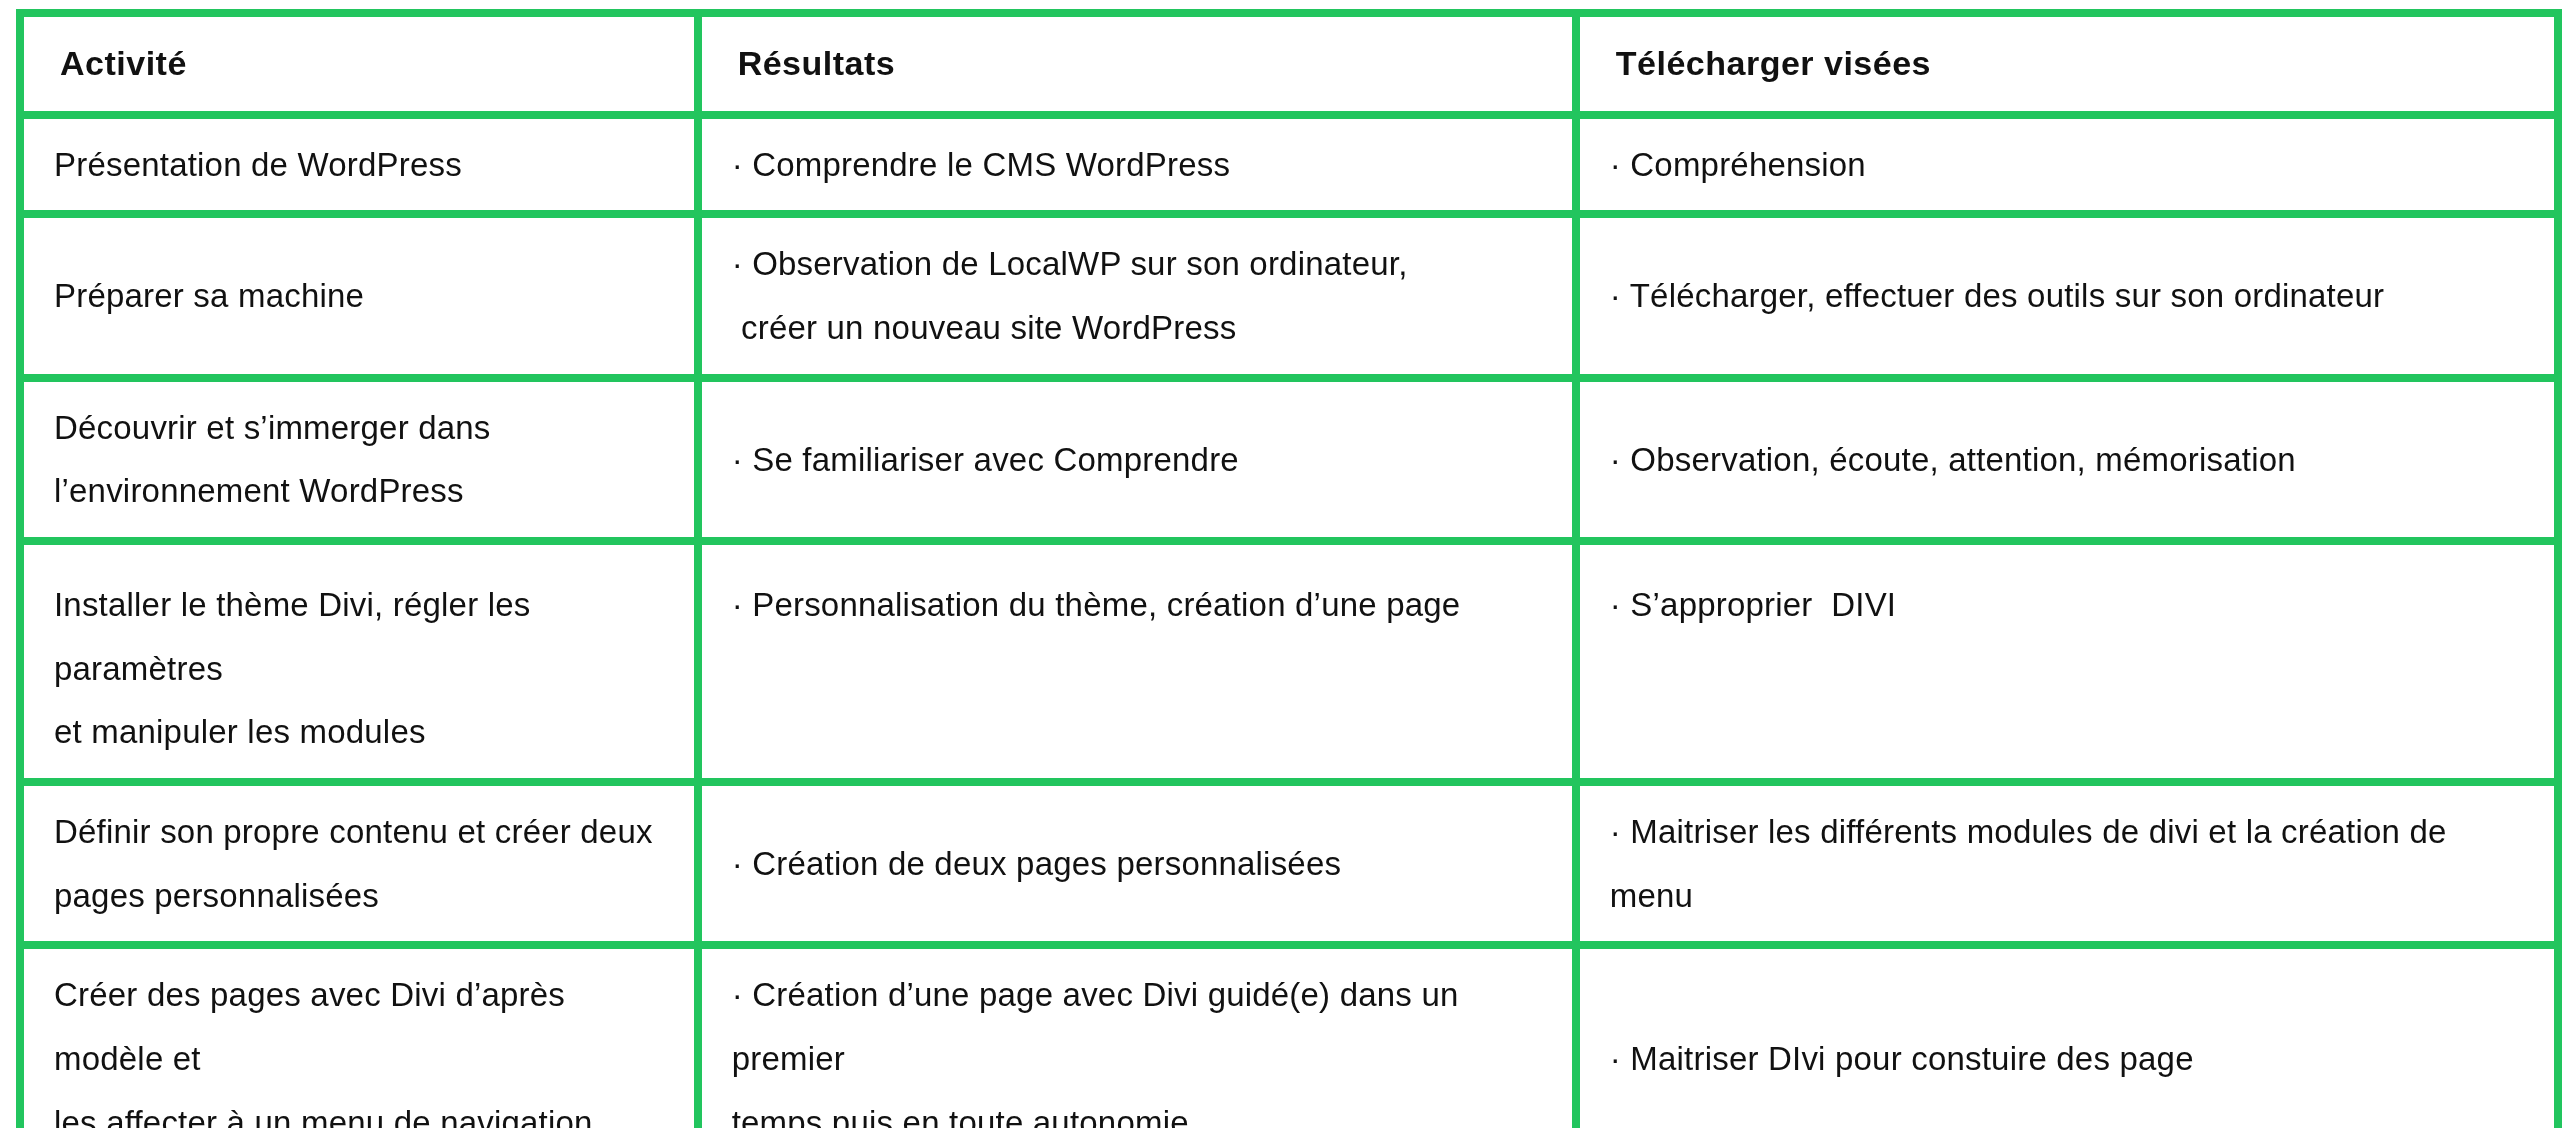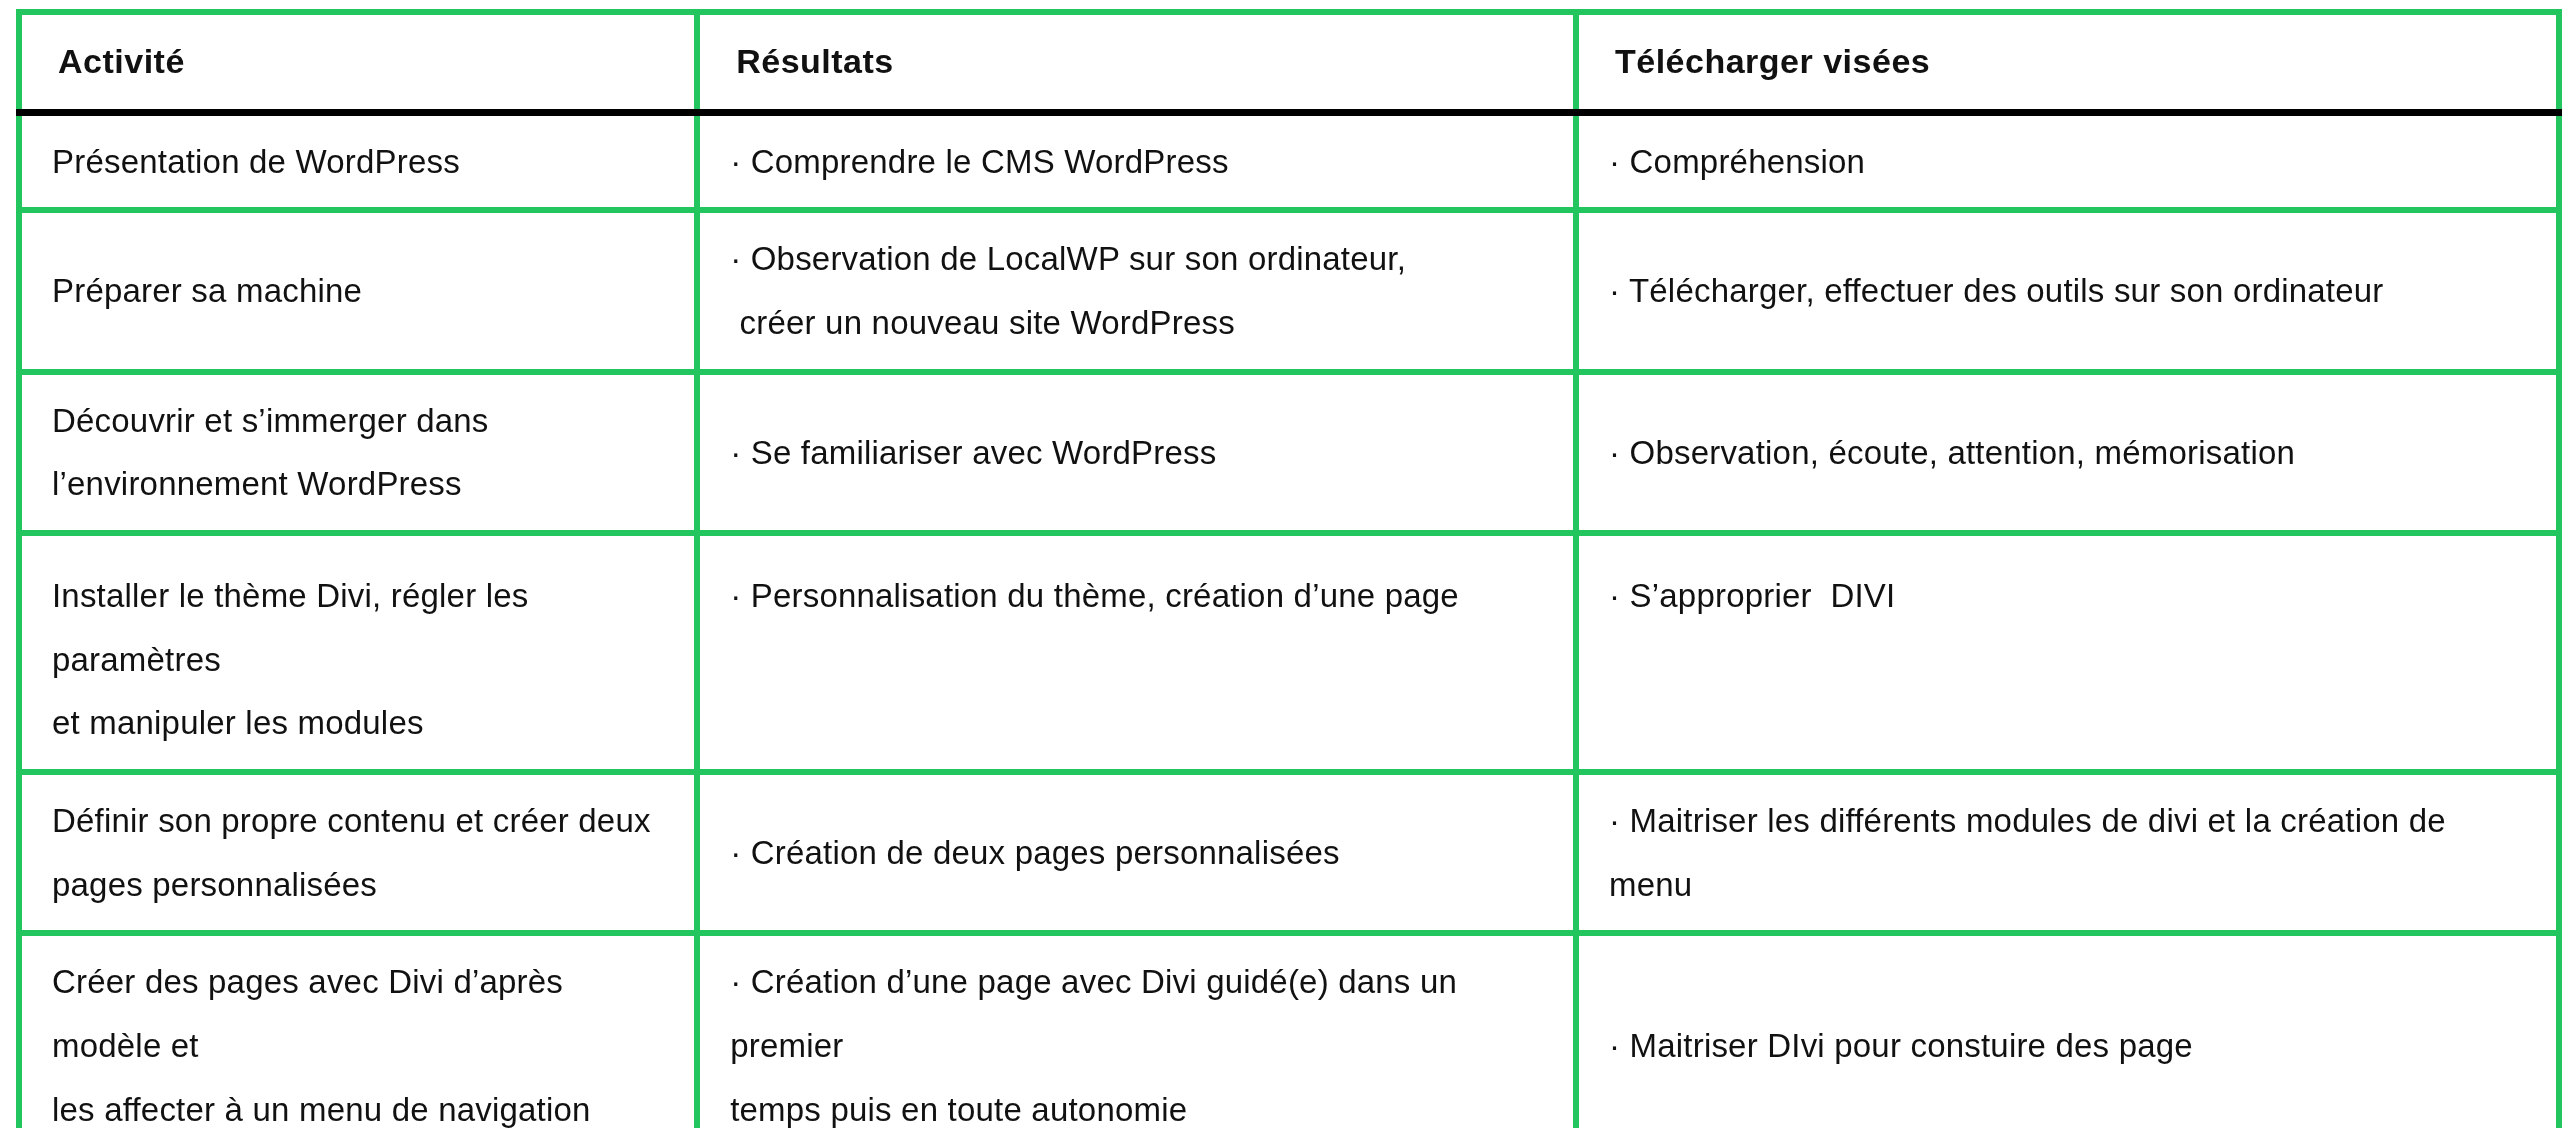--- a/index.html
+++ b/index.html
@@ -16,21 +16,21 @@
     top: 9px;
     width: 2546px;
   }
   table.course-table {
     width: 100%;
     border-collapse: collapse;
     table-layout: fixed;
     background: #ffffff;
   }
   table.course-table, th, td {
-    border: 6px solid #22c55e;
+    border: 8px solid #22c55e;
   }
   table.course-table { border: 6px solid #000000; }
   thead th { border-bottom: 7px solid #000000; }
   th, td {
     vertical-align: middle;
     text-align: left;
     padding: 14px 20px 14px 30px;
     overflow: hidden;
   }
   thead th {
@@ -113,21 +113,21 @@
       <div class="line"></div>
     </td>
   </tr>
 
   <tr>
     <td>
       <div class="line">Découvrir et s’immerger dans</div>
       <div class="line">l’environnement WordPress</div>
     </td>
     <td>
-      <div class="line">· Se familiariser avec WordPress</div>
+      <div class="line">· Se familiariser avec Comprendre</div>
       <div class="line"></div>
     </td>
     <td>
       <div class="line">· Observation, écoute, attention, mémorisation</div>
       <div class="line"></div>
     </td>
   </tr>
 
   <tr>
     <td>

